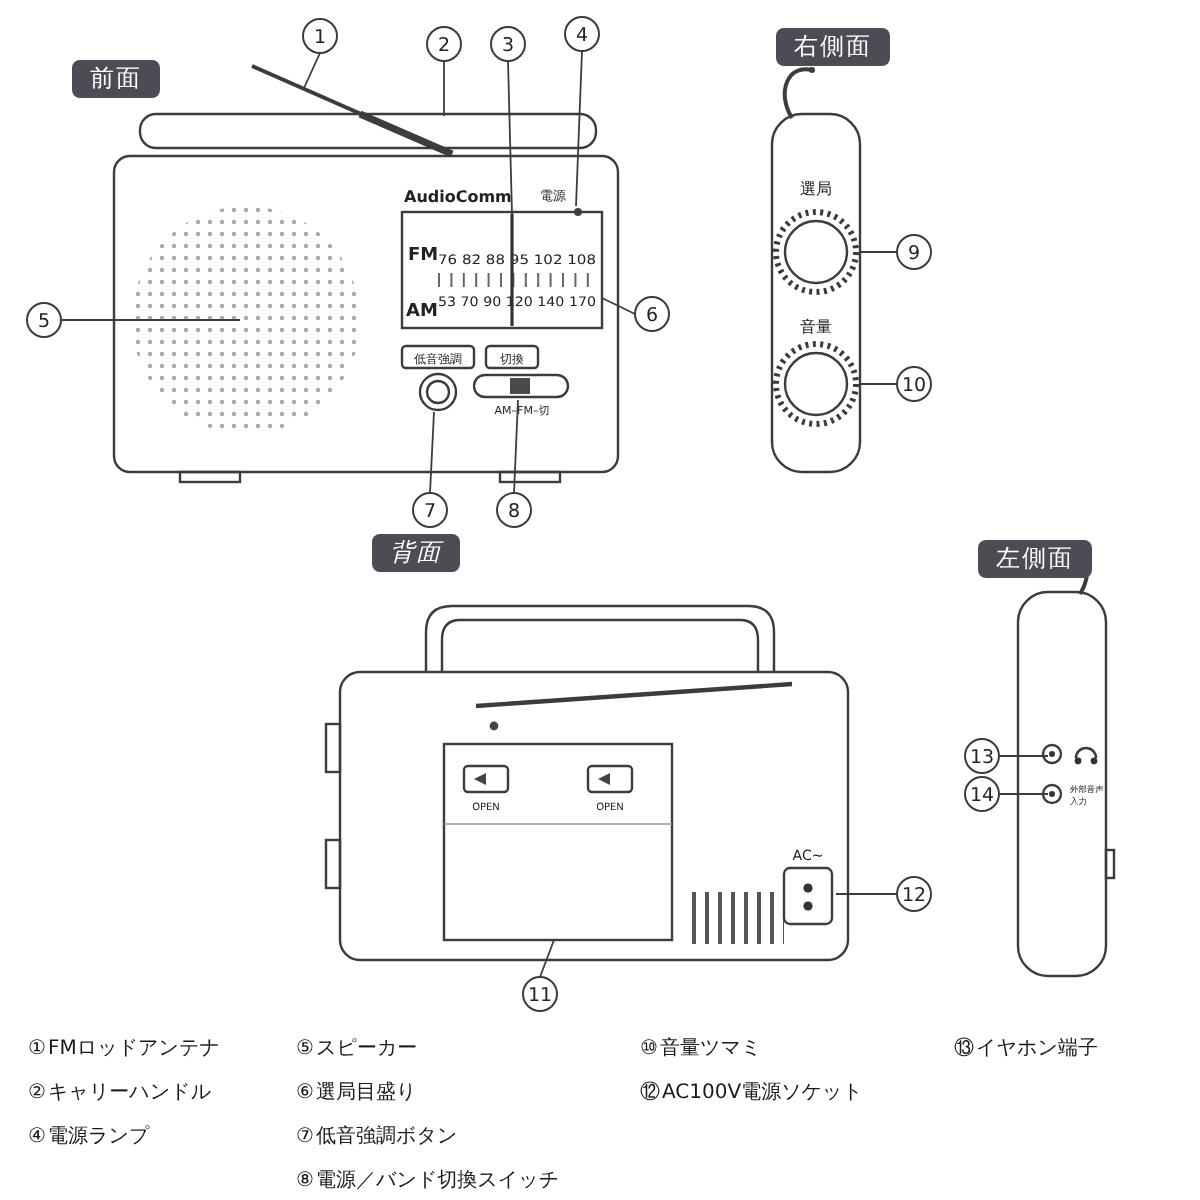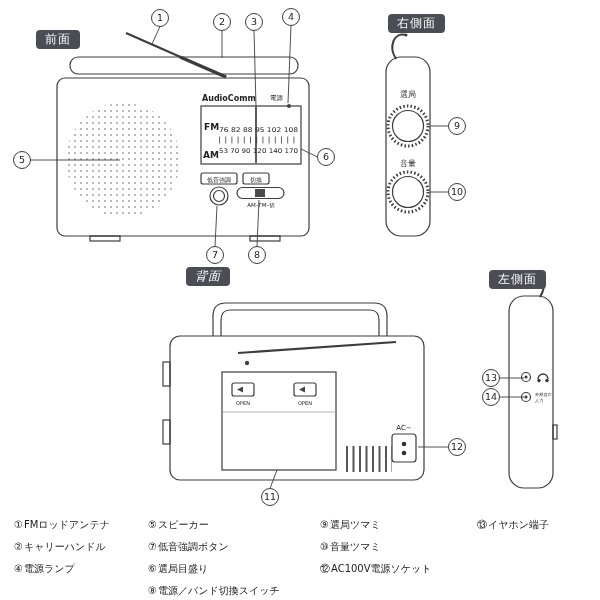--- a/index.html
+++ b/index.html
@@ -190,26 +190,25 @@
 <div class="badge" style="left:186px;top:267px;font-style:italic;">背面</div>
 <div class="badge" style="left:489px;top:270px;">左側面</div>
 
 <div class="legend-col" style="left:14px;">
   <div class="legend-item"><span class="num">①</span><span>FMロッドアンテナ</span></div>
   <div class="legend-item"><span class="num">②</span><span>キャリーハンドル</span></div>
   <div class="legend-item"><span class="num">④</span><span>電源ランプ</span></div>
 </div>
 <div class="legend-col" style="left:148px;">
   <div class="legend-item"><span class="num">⑤</span><span>スピーカー</span></div>
+  <div class="legend-item"><span class="num">⑥</span><span>選局目盛り</span></div>
   <div class="legend-item"><span class="num">⑦</span><span>低音強調ボタン</span></div>
-  <div class="legend-item"><span class="num">⑥</span><span>選局目盛り</span></div>
   <div class="legend-item"><span class="num">⑧</span><span>電源／バンド切換スイッチ</span></div>
 </div>
 <div class="legend-col" style="left:320px;">
-  <div class="legend-item"><span class="num">⑨</span><span>選局ツマミ</span></div>
   <div class="legend-item"><span class="num">⑩</span><span>音量ツマミ</span></div>
   <div class="legend-item"><span class="num">⑫</span><span>AC100V電源ソケット</span></div>
 </div>
 <div class="legend-col" style="left:477px;">
   <div class="legend-item"><span class="num">⑬</span><span>イヤホン端子</span></div>
 </div>
 
 </div>
 
 </body></html>

